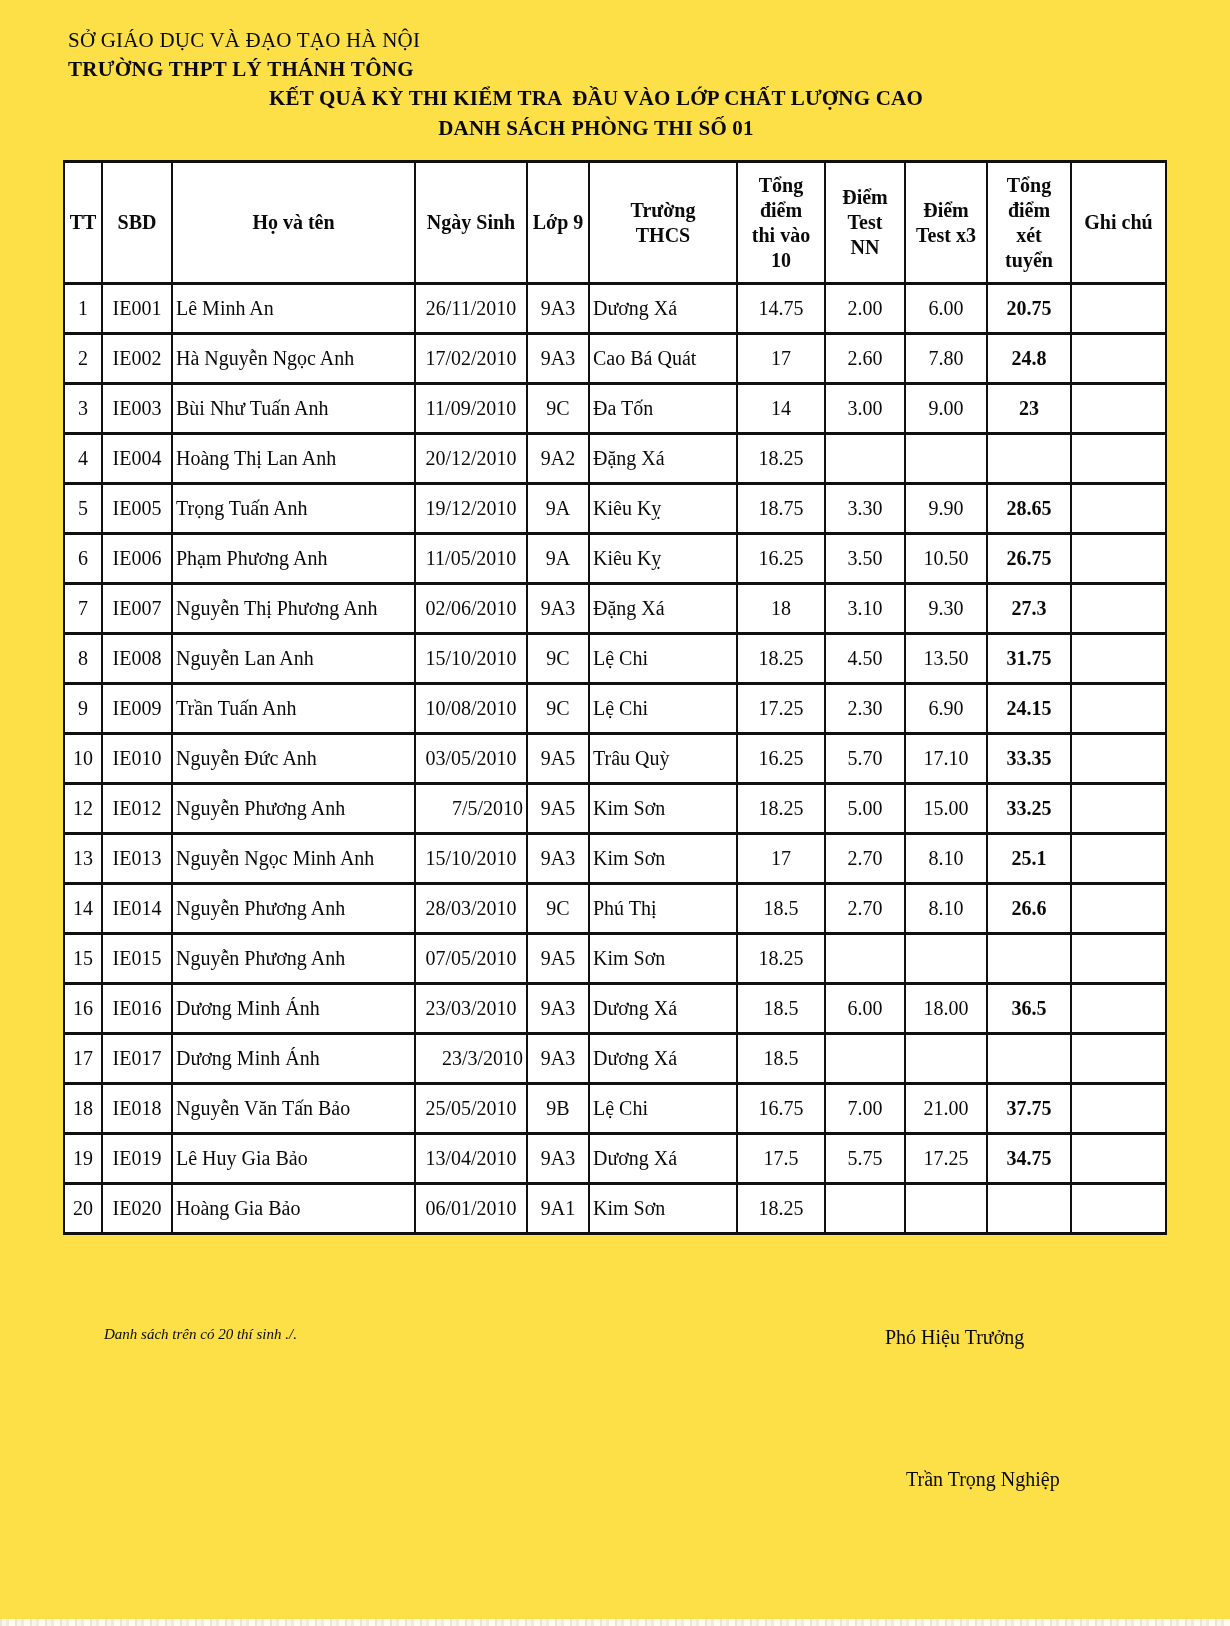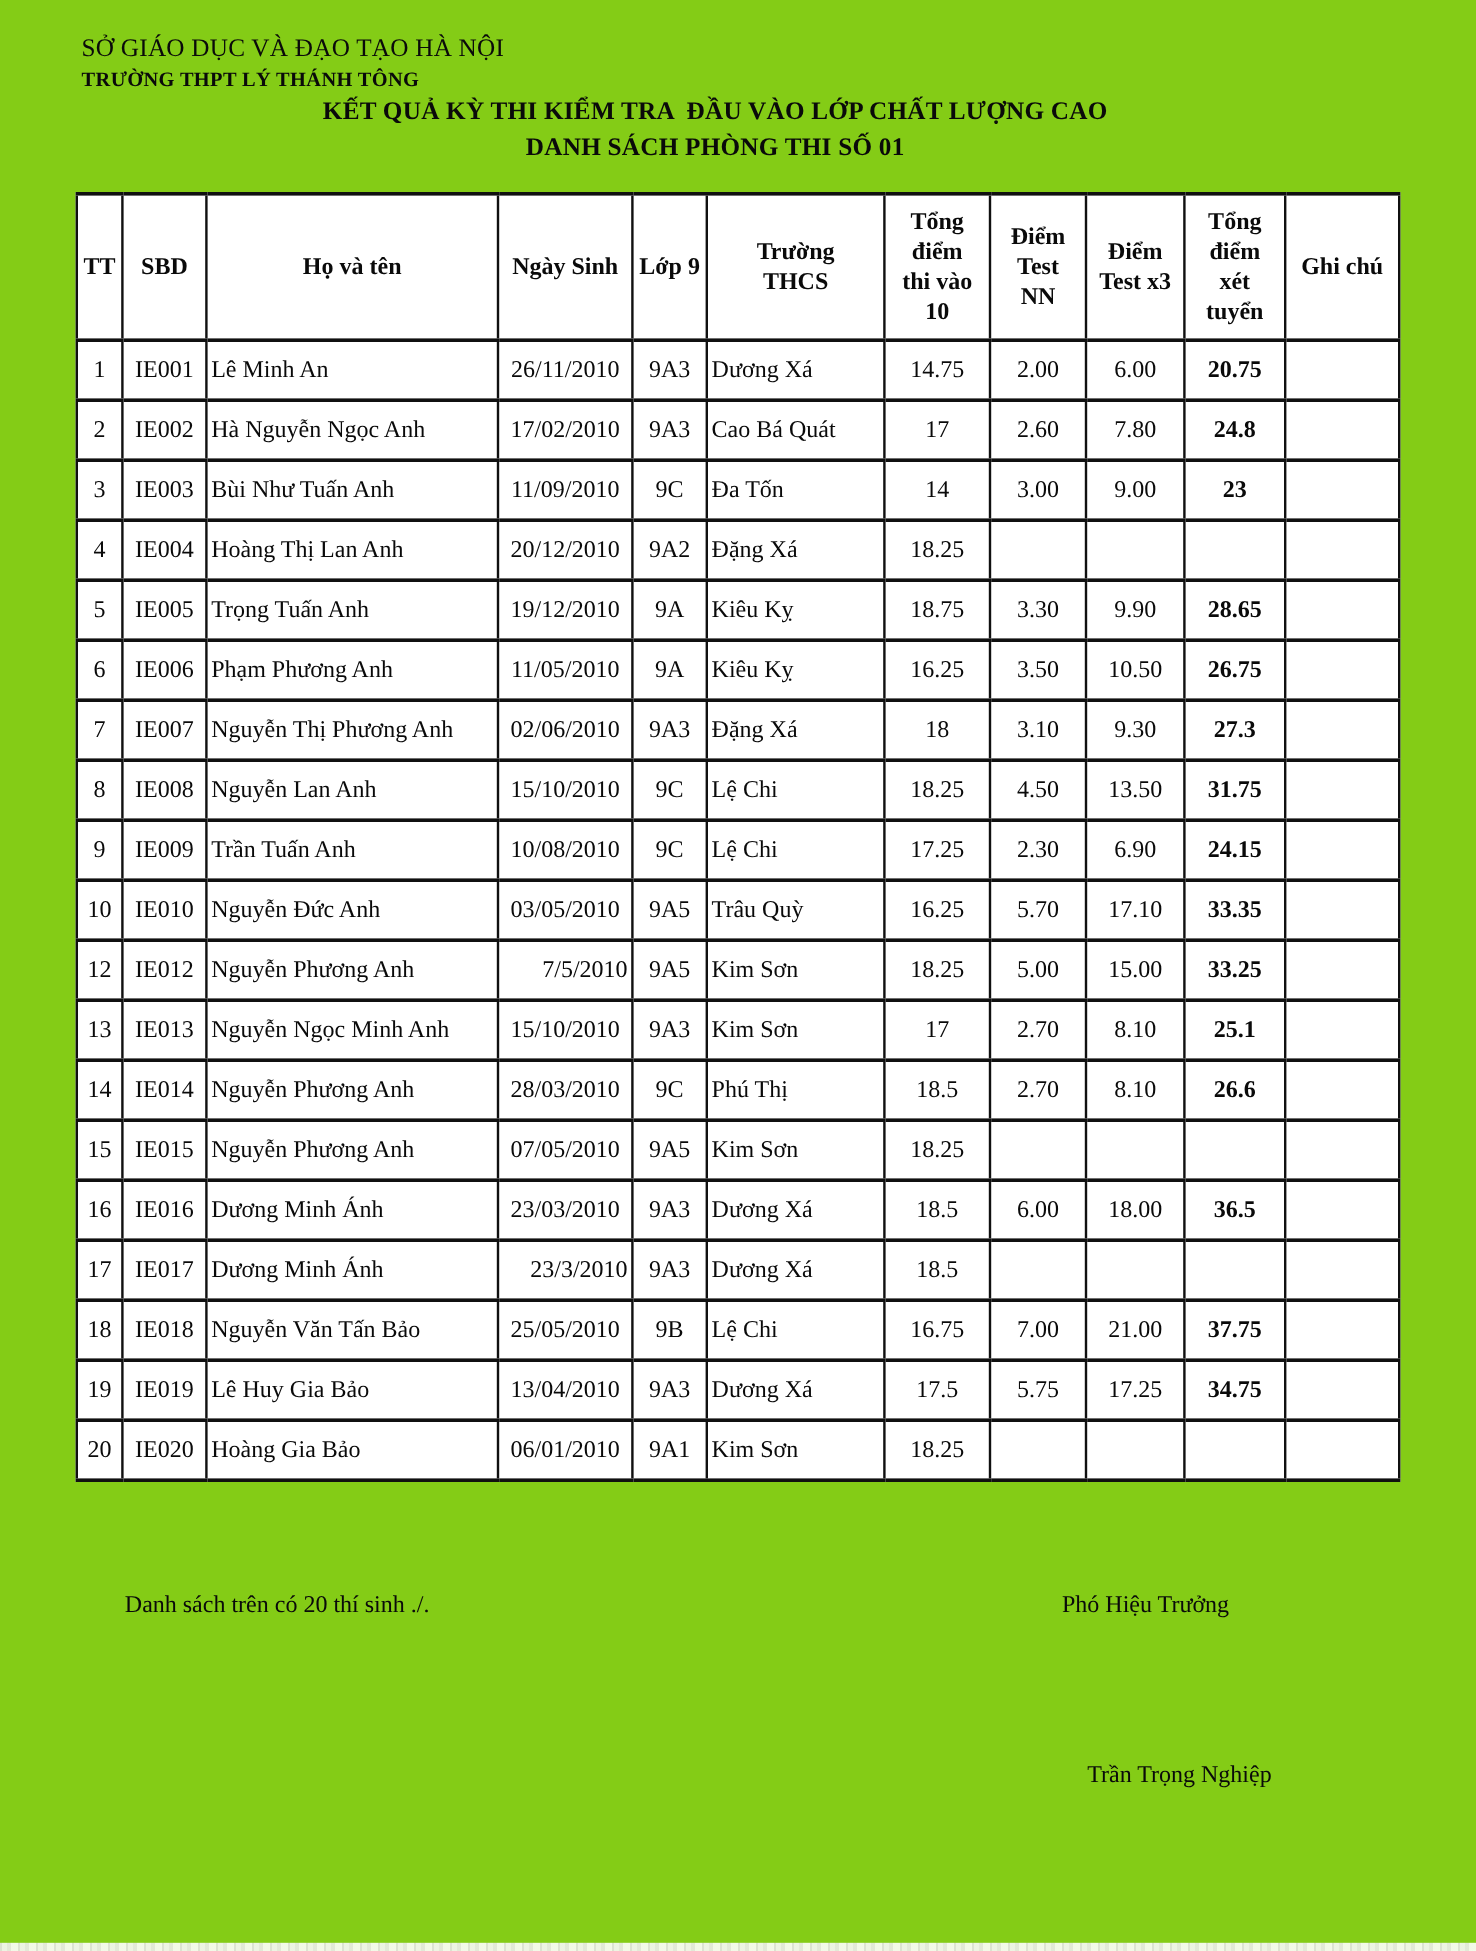--- a/index.html
+++ b/index.html
@@ -1,29 +1,29 @@
 <!DOCTYPE html>
 <html><head>
 <meta charset="utf-8">
 <style>
   * { margin: 0; padding: 0; box-sizing: border-box; }
   html, body { background: #ffffff; }
   .page {
     position: relative;
     width: 1230px;
     height: 1626px;
-    background: #84cc16;
+    background: #fde047;
     font-family: "Liberation Serif", "DejaVu Serif", serif;
     color: #0a0a0a;
     overflow: hidden;
   }
   .doc-header { position: absolute; top: 26px; left: 0; width: 100%; }
   .hdr-left { margin-left: 68px; line-height: 1.38; }
   .dept { font-size: 21px; font-weight: normal; letter-spacing: 0.2px; }
-  .school { font-size: 17px; font-weight: bold; letter-spacing: 0.3px; }
+  .school { font-size: 21px; font-weight: bold; letter-spacing: 0.3px; }
   .hdr-center { width: 1192px; text-align: center; line-height: 1.42; }
   .title { font-size: 21px; font-weight: bold; letter-spacing: 0.2px; white-space: pre; }
   .subtitle { font-size: 21px; font-weight: bold; letter-spacing: 0.2px; }
   .session { font-size: 19px; font-weight: normal; }
 
   table.results {
     position: absolute;
     top: 160px;
     left: 63px;
     width: 1102px;
@@ -48,21 +48,21 @@
     line-height: 1.25;
     padding: 2px 1px;
   }
   table.results td { height: 50px; padding: 2px 3px; }
   td.al-c { text-align: center; }
   td.al-l { text-align: left; padding-left: 6px; }
   td.al-r { text-align: right; padding-right: 7px; }
   td.bold { font-weight: bold; }
 
   .doc-footer-line { position: absolute; top: 1326px; left: 0; width: 100%; height: 30px; }
-  .note { position: absolute; left: 104px; top: 0; font-size: 20px; }
+  .note { position: absolute; left: 104px; top: 0; font-size: 15px; font-style: italic; }
   .signer-title { position: absolute; left: 885px; top: 0; font-size: 20px; }
   .signer-name { position: absolute; left: 906px; top: 1468px; font-size: 20px; }
 
   .scan-edge {
     position: absolute; bottom: 0; left: 0; width: 100%; height: 7px;
     background: repeating-linear-gradient(90deg,
       #e6e6e6 0 2px, #f9f9f9 2px 6px, #ededed 6px 9px, #ffffff 9px 15px);
     opacity: 0.9;
   }
 </style>

